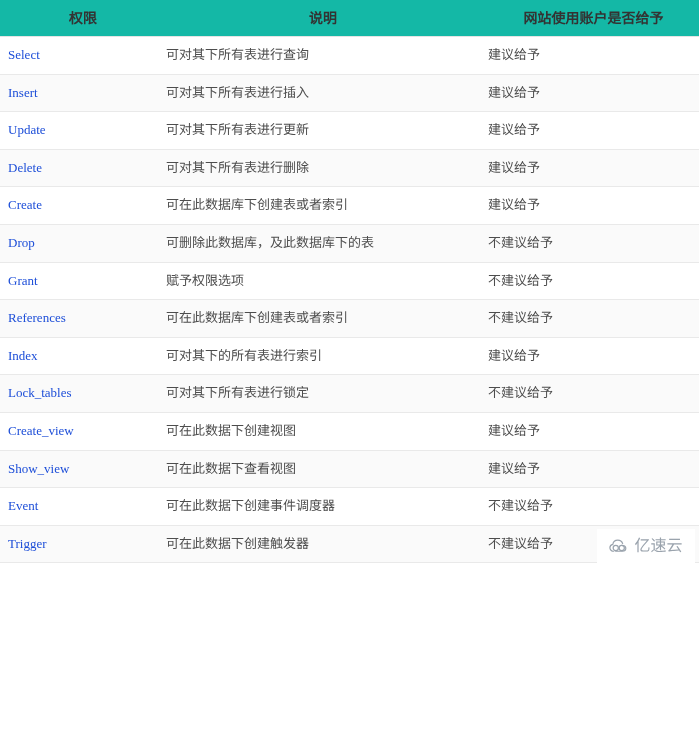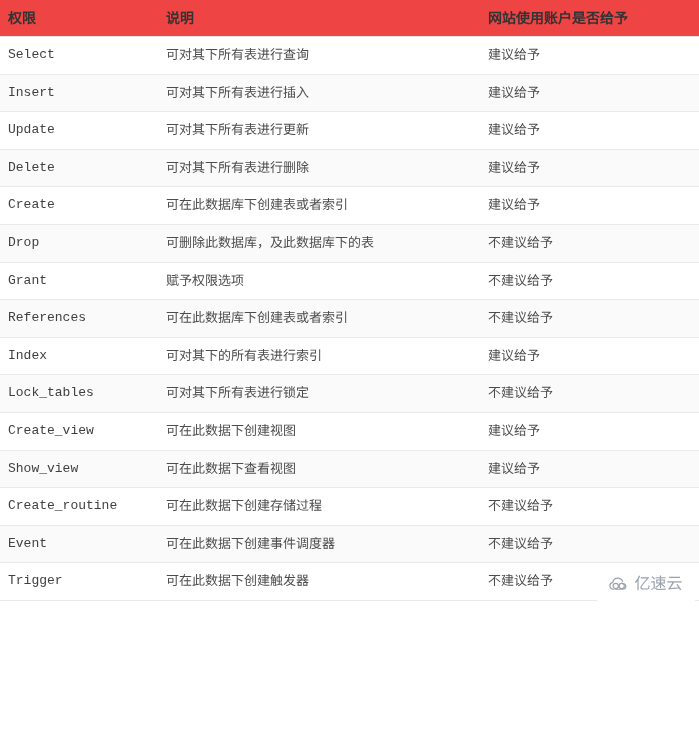--- a/index.html
+++ b/index.html
@@ -28,29 +28,29 @@
     border-collapse: collapse;
     table-layout: fixed;
     background: #ffffff;
   }
 
   table.perm-table col.c1 { width: 158px; }
   table.perm-table col.c2 { width: 322px; }
   table.perm-table col.c3 { width: 219px; }
 
   table.perm-table thead th {
-    text-align: left;
+    text-align: center;
     font-weight: bold;
     color: #333333;
     font-size: 14px;
     padding: 0 0 0 8px;
     height: 36px;
     line-height: 36px;
     vertical-align: middle;
-    background: #ef4444;
+    background: #14b8a6;
     border-bottom: 1px solid #e4e4e4;
     white-space: nowrap;
     font-family: "DejaVu Sans", "Liberation Sans", sans-serif;
   }
 
   table.perm-table tbody td {
     padding: 0 0 0 8px;
     height: 36.6px;
     line-height: 36.6px;
     vertical-align: middle;
@@ -63,22 +63,22 @@
   }
 
   table.perm-table tbody tr:nth-child(odd) td {
     background: #ffffff;
   }
   table.perm-table tbody tr:nth-child(even) td {
     background: #fafafa;
   }
 
   table.perm-table tbody td.col-name {
-    color: #404040;
-    font-family: Liberation Mono, monospace;
+    color: #1d4ed8;
+    font-family: Liberation Serif, serif;
   }
   table.perm-table tbody td.col-desc,
   table.perm-table tbody td.col-advice {
     color: #4d4d4d;
     font-family: "DejaVu Sans", "Liberation Sans", sans-serif;
   }
 
   
   .watermark {
     position: absolute;
@@ -179,25 +179,20 @@
           <td class="col-name">Create_view</td>
           <td class="col-desc">可在此数据下创建视图</td>
           <td class="col-advice">建议给予</td>
         </tr>
         <tr>
           <td class="col-name">Show_view</td>
           <td class="col-desc">可在此数据下查看视图</td>
           <td class="col-advice">建议给予</td>
         </tr>
         <tr>
-          <td class="col-name">Create_routine</td>
-          <td class="col-desc">可在此数据下创建存储过程</td>
-          <td class="col-advice">不建议给予</td>
-        </tr>
-        <tr>
           <td class="col-name">Event</td>
           <td class="col-desc">可在此数据下创建事件调度器</td>
           <td class="col-advice">不建议给予</td>
         </tr>
         <tr>
           <td class="col-name">Trigger</td>
           <td class="col-desc">可在此数据下创建触发器</td>
           <td class="col-advice">不建议给予</td>
         </tr>
       </tbody>

